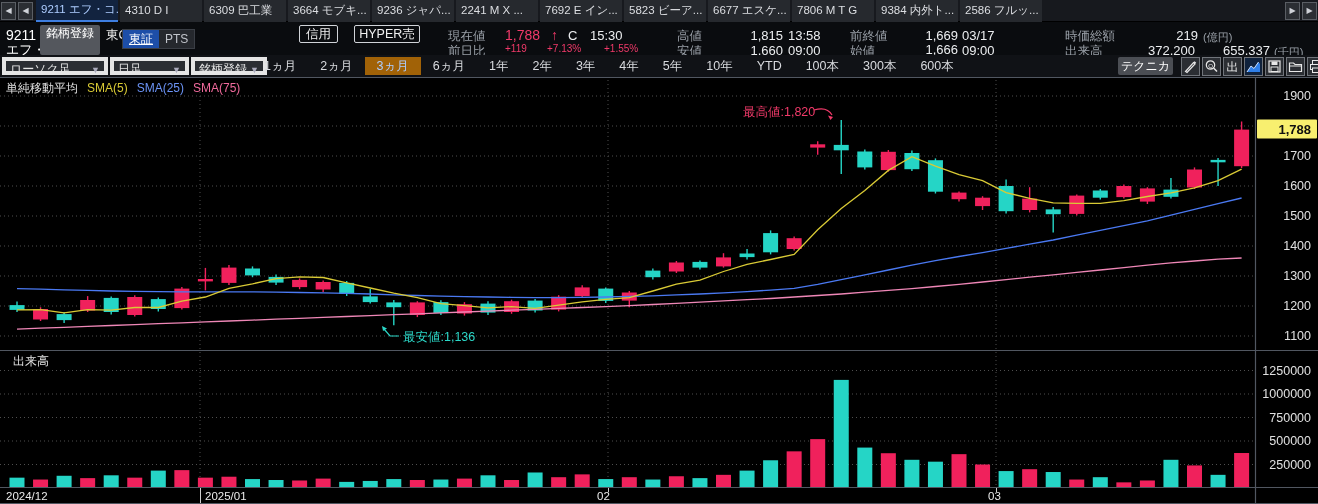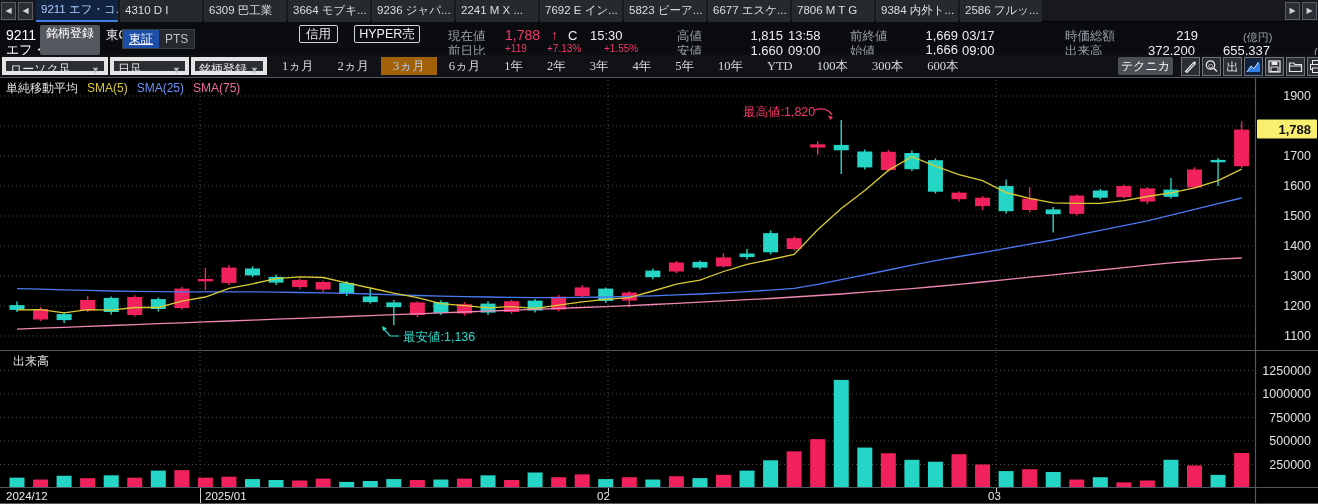--- a/index.html
+++ b/index.html
@@ -19,21 +19,21 @@
     overflow:hidden; cursor:pointer; }
   .tab.active { background:#12233f; color:#aecdff; border-bottom:2px solid #3e7ee0; line-height:19px; }
   .tabfill { flex:1; }
 
   
   #header { position:absolute; top:22px; left:0; width:1318px; height:33px; background:#0a0c0f; }
   #header span, #header div { position:absolute; white-space:nowrap; }
   .hl { color:#9aa0a8; font-size:12.5px; }
   .hv { color:#eceef0; font-size:13px; }
   .hp { color:#f23a6a; font-size:10px; }
-  .sm { font-size:11px; color:#9aa0a8;margin-left:40px; }
+  .sm { font-size:11px; color:#9aa0a8; }
   #sym-code { left:6px; top:5px; color:#fff; font-size:14px; }
   #sym-name { left:6px; top:19px; color:#fff; font-size:13px; }
   #register-btn { left:40px; top:3px; width:60px; height:30px; background:#54575d; color:#fff;
     font-size:12px; text-align:center; line-height:17px; border-radius:2px; cursor:pointer; }
   #mkt { left:106px; top:5px; color:#e8e8e8; font-size:12.5px; }
   #exch-toggle { left:122px; top:7px; height:20px; display:flex; border:1px solid #3a3e45; }
   #exch-toggle .seg { position:static; height:18px; line-height:18px; font-size:12px; padding:0 6px; cursor:pointer; }
   .seg.on  { background:#1d4ea8; color:#fff;text-decoration:underline; }
   .seg.off { background:#25282d; color:#c0c4ca; }
   .obtn { border:1px solid #d0d3d8; color:#f0f0f0; font-size:12.5px; text-align:center;
@@ -43,21 +43,21 @@
 
   
   #toolbar { position:absolute; top:55px; left:0; width:1318px; height:22px; background:#101216; }
   #toolbar > div { position:absolute; top:2px; }
   .dd { height:18px; background:#2b2e33; border:4px solid #e5e5e5; color:#e6e6e6;
     font-size:12px; line-height:16px; padding:0 4px; cursor:pointer; }
   .dd .arr { float:right; color:#aab; font-size:9px; margin-top:1px; }
   #dd-type  { left:2px;   width:106px; }
   #dd-frame { left:110px; width:79px;  }
   #dd-range { left:191px; width:76px;  }
-  #periods { left:270px; display:flex;font-family:Liberation Serif, serif; }
+  #periods { left:252px; display:flex; }
   .pbtn { height:18px; line-height:18px; font-size:12.5px; color:#d8dade; padding:0 12px;
     cursor:pointer; }
   .pbtn.sel { background:#a16207; color:#aecdff; }
   #tech-btn { left:1118px; width:55px; height:18px; background:#4b4e54; color:#fff;
     font-size:12px; text-align:center; line-height:18px; border-radius:2px; cursor:pointer; }
   #iconrow { left:1181px; display:flex; }
   .ibox { width:19px; height:19px; margin-right:2px; background:#2b2e33;
     border:1px solid #70747a; color:#e8e8e8; text-align:center; cursor:pointer; }
   .ibox svg { display:block; }
   .ibox.on { background:#10223c; border-color:#70747a; }

